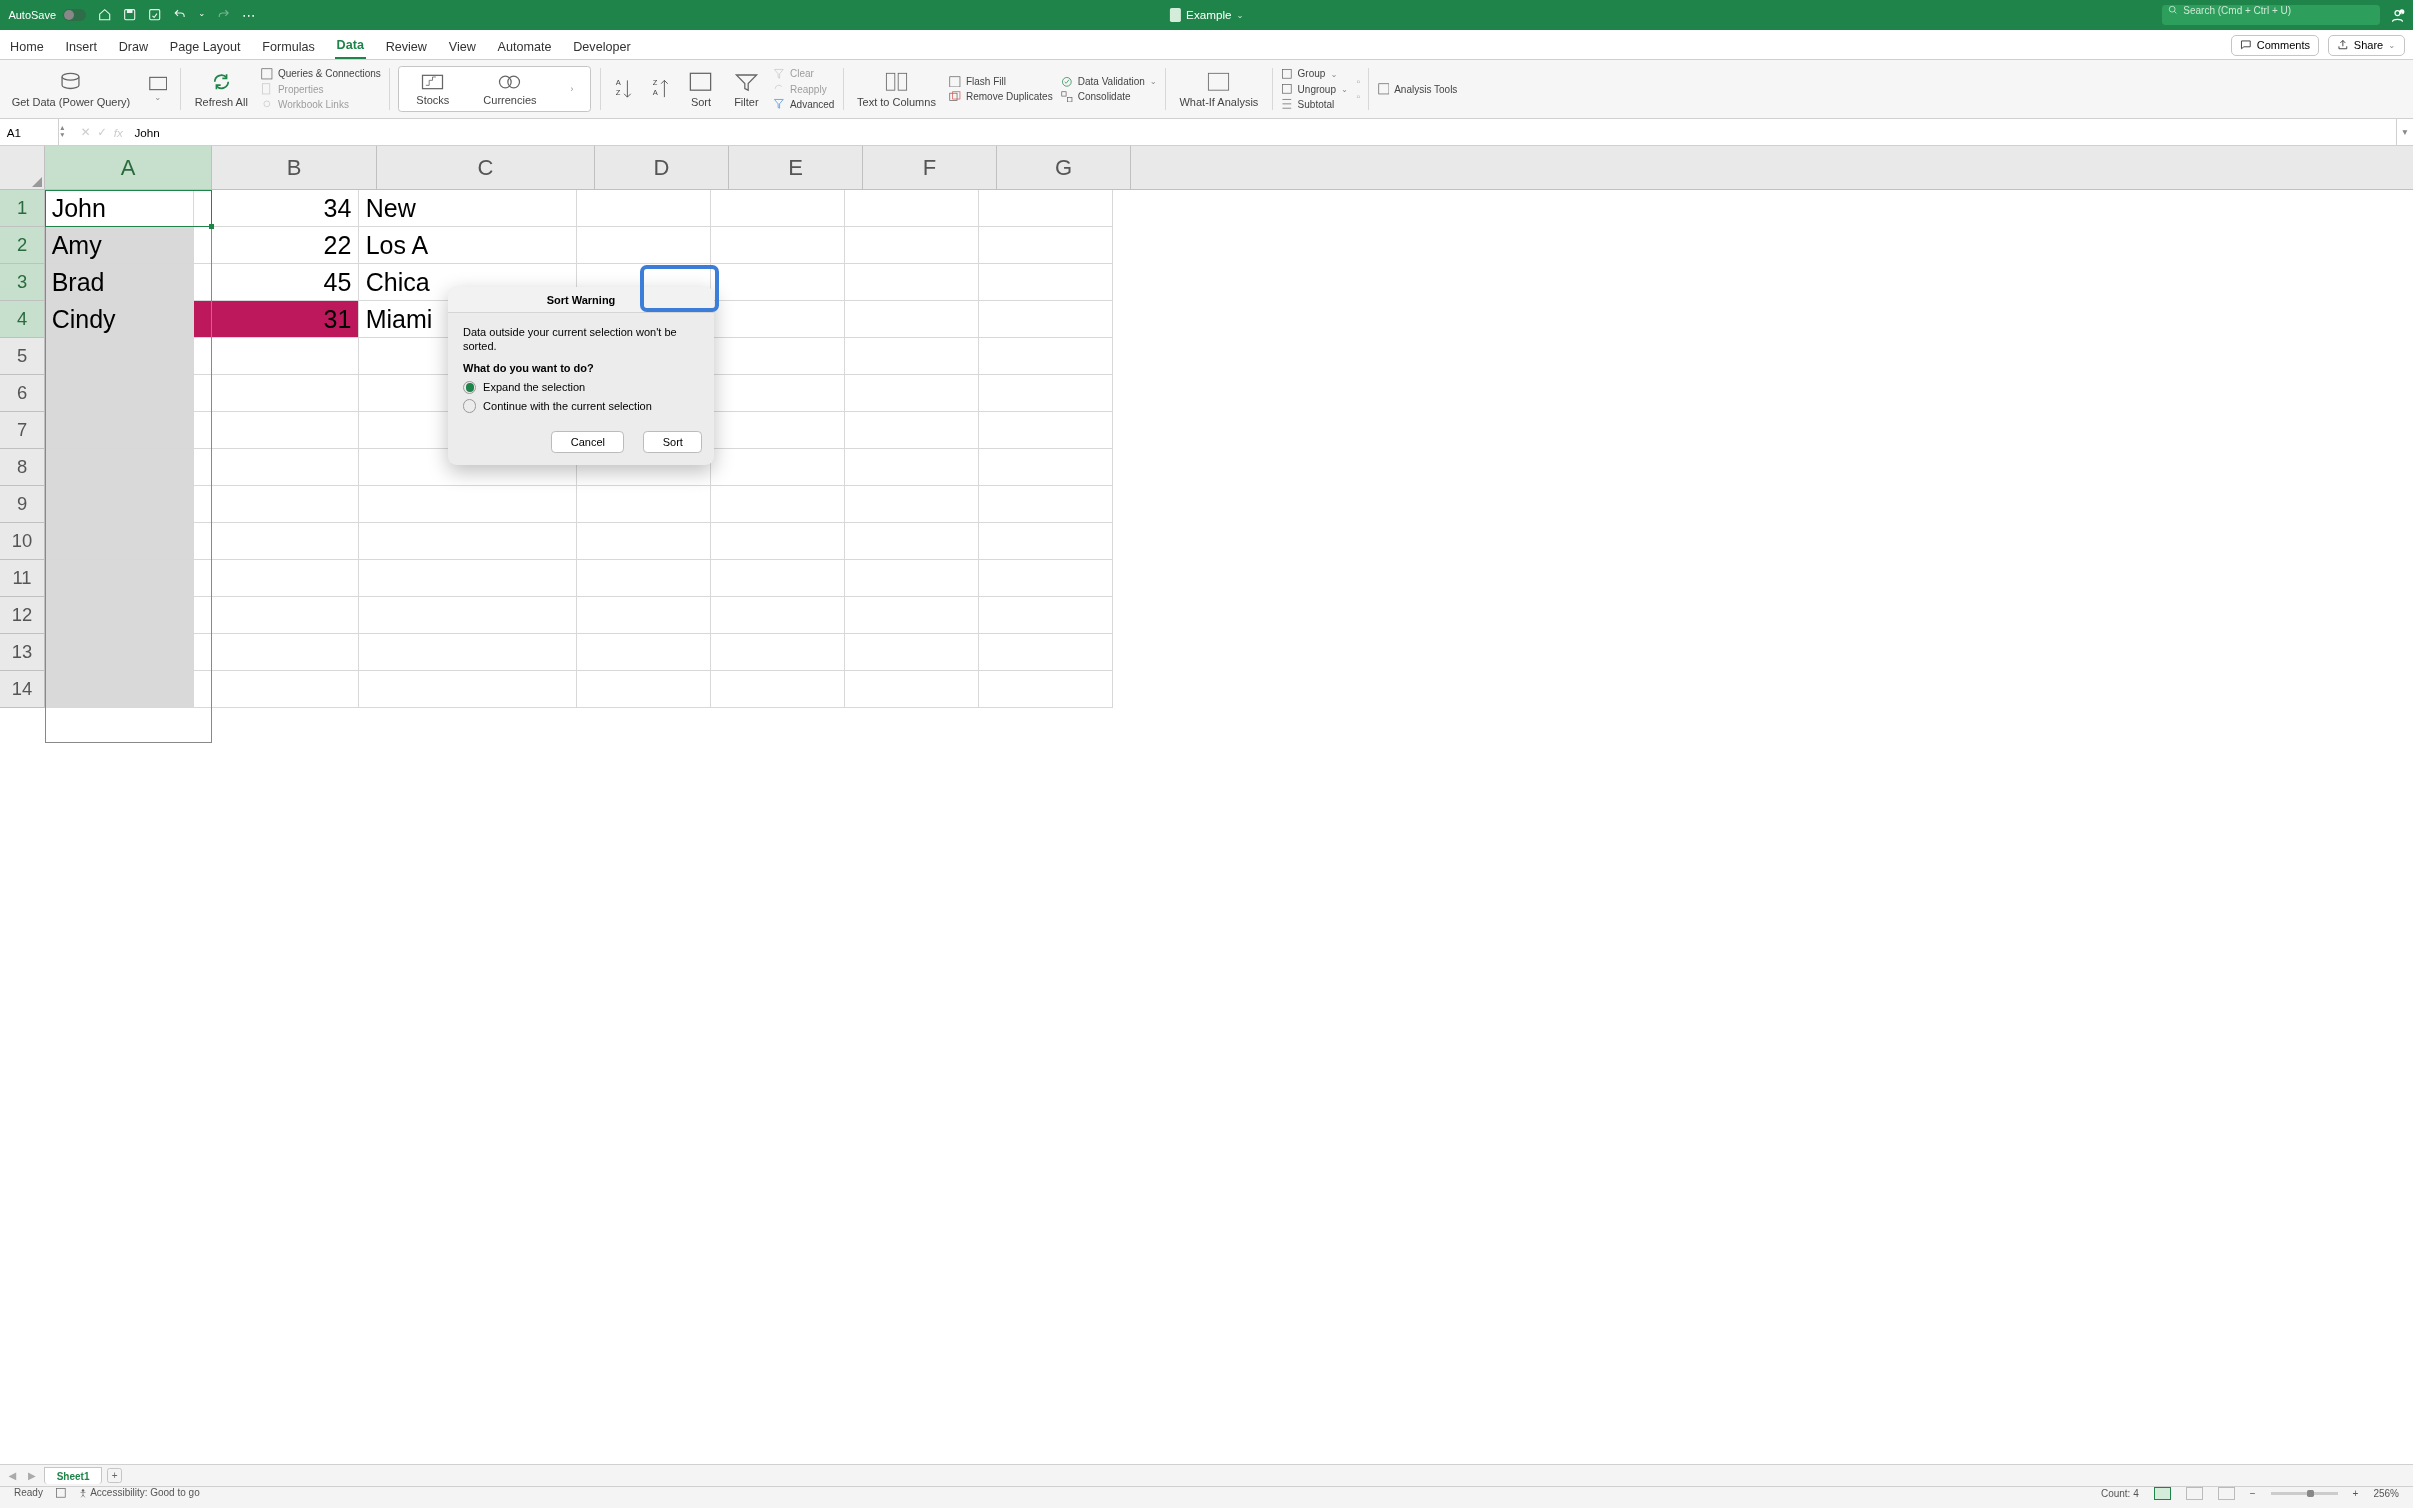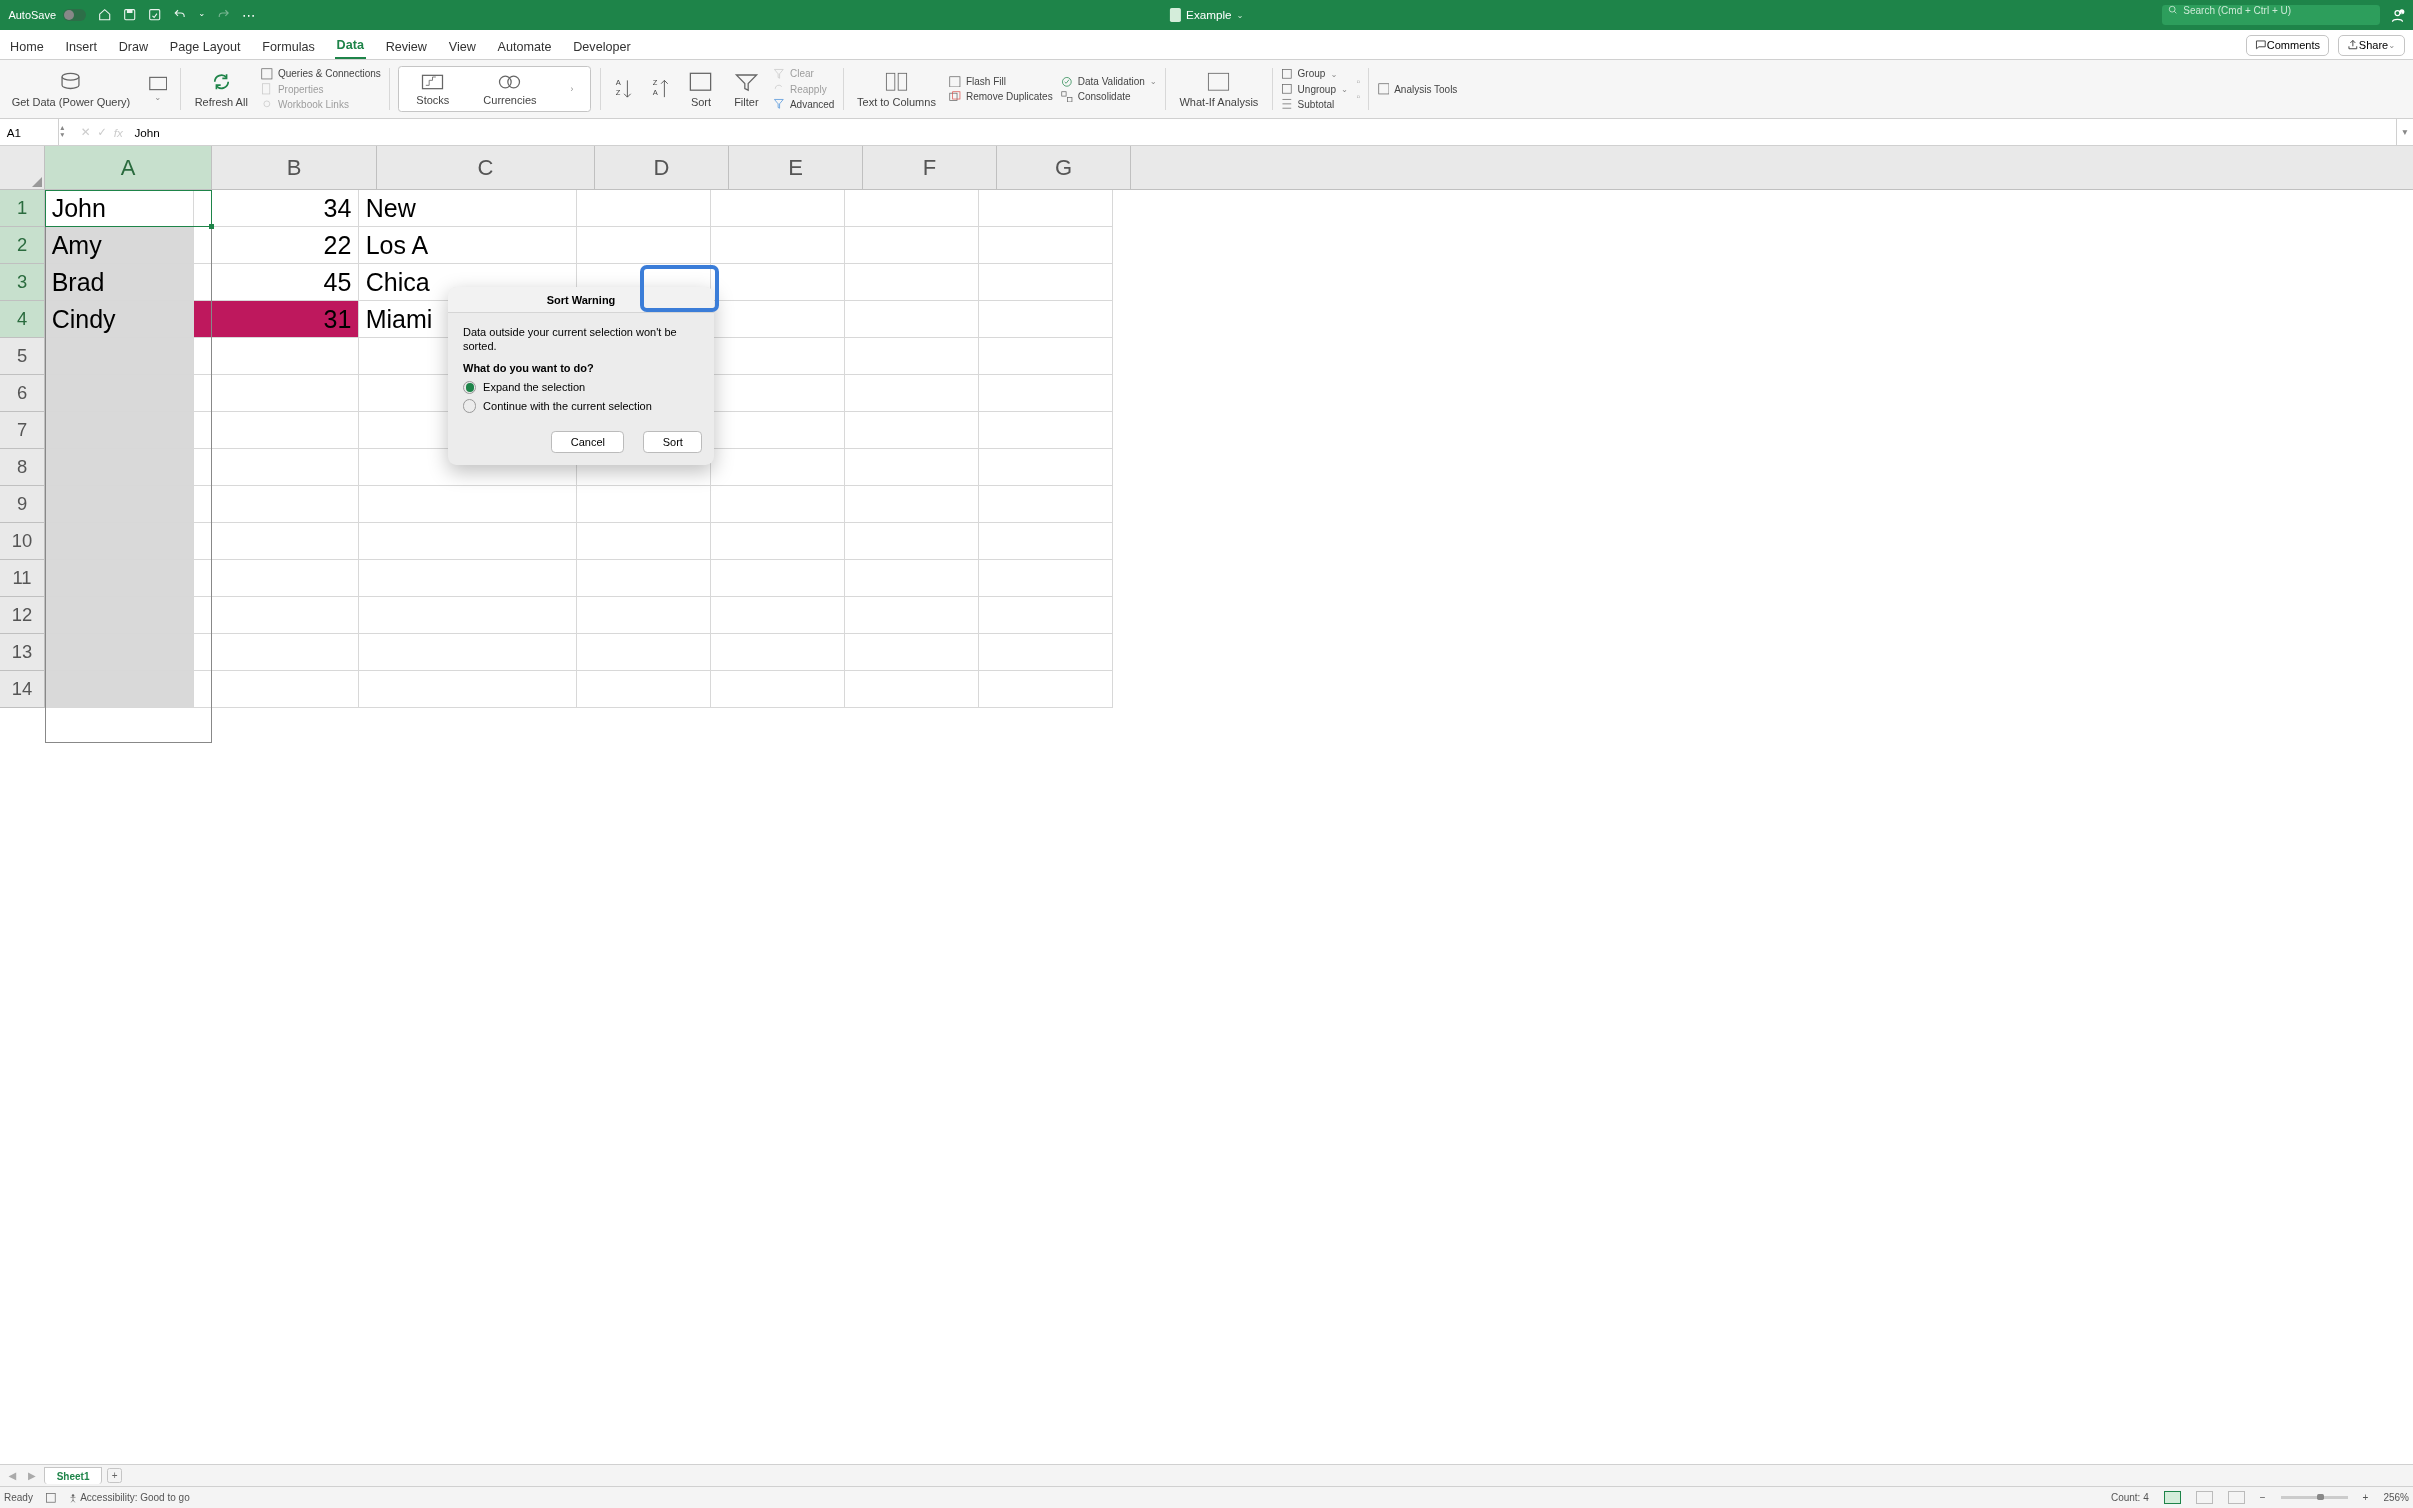--- a/index.html
+++ b/index.html
@@ -15,21 +15,21 @@
 .doc-title { position: absolute; left: 50%; transform: translateX(-50%); display: flex; align-items: center; gap: 5px; font-size: 11.7px; }
 .doc-icon { width: 11.7px; height: 13.4px; background: #d4edda; border-radius: 1.7px; }
 .search-box { margin-left: auto; width: 218px; height: 20px; background: #2d9e5c; border-radius: 3.4px; display: flex; align-items: flex-start; padding: 0 6.7px; color: #cde9d6; font-size: 10px; gap: 5px; }
 .share-ico { margin-left: 10px; width: 15px; height: 15px; fill: #fff; }
 
 
 .tabs { height: 30px; background: #fff; display: flex; align-items: flex-end; padding: 0 8.4px; border-bottom: 0.8px solid #d0d0d0; gap: 18.4px; position: relative; }
 .tab { font-size: 12.6px; padding: 5px 1.7px; color: #333; cursor: pointer; }
 .tab.active { color: #1e8449; font-weight: 600; border-bottom: 2.5px solid #1e8449; }
 .tab-right { position: absolute; right: 8.4px; bottom: 3.4px; display: flex; gap: 8.4px; }
-.pill-btn { border: 0.8px solid #c5c5c5; border-radius: 5px; padding: 3.4px 8.4px; font-size: 11px; display: flex; align-items: center; background: #fff; }
+.pill-btn { border: 0.8px solid #c5c5c5; border-radius: 5px; padding: 3.4px 8.4px; font-size: 11px; display: flex; align-items: center; gap: 5px; background: #fff; }
 
 
 .ribbon { height: 59px; background: #f6f6f6; border-bottom: 0.8px solid #d0d0d0; display: flex; align-items: center; padding: 0 6.7px; gap: 8.4px; font-size: 10px; color: #444; }
 .r-group { display: flex; flex-direction: column; align-items: center; gap: 1.7px; padding: 0 5px; }
 .r-group.big svg { width: 27px; height: 23.5px; }
 .r-label { font-size: 11px; text-align: center; line-height: 1.1; }
 .r-sep { width: 0.8px; height: 42px; background: #d8d8d8; }
 .r-stack { display: flex; flex-direction: column; gap: 3.4px; }
 .r-item { display: flex; align-items: center; gap: 5px; font-size: 10px; }
 .r-item svg { width: 11.7px; height: 11.7px; }
@@ -85,21 +85,21 @@
 .dlg-btn { border: 0.8px solid #bbb; border-radius: 4.2px; padding: 4.2px 18.4px; background: #fff; font-size: 11px; }
 .highlight-box { position: absolute; border: 4.2px solid #3b7dd8; border-radius: 6.7px; pointer-events: none; }
 
 
 .sheet-tabs { height: 22px; background: #f4f4f4; border-top: 0.8px solid #d0d0d0; display: flex; align-items: center; padding: 0 5px; gap: 5px; font-size: 10px; }
 .nav-arrow { color: #aaa; padding: 0 3.4px; }
 .sheet-tab { background: #fff; border: 0.8px solid #c5c5c5; border-bottom: none; border-radius: 0 0 3.4px 3.4px; padding: 2.5px 11.7px; font-weight: 600; color: #1e8449; }
 .add-sheet { width: 15px; height: 15px; border: 0.8px solid #c5c5c5; border-radius: 2.5px; display: flex; align-items: center; justify-content: center; color: #666; }
 
 
-.status-bar { height: 22px; background: #f4f4f4; border-top: 0.8px solid #d0d0d0; display: flex; align-items: center; padding: 0 4px; font-size: 10px; color: #555; gap: 11.7px; }
+.status-bar { height: 22px; background: #f4f4f4; border-top: 0.8px solid #d0d0d0; display: flex; align-items: flex-start; padding: 0 14px; font-size: 10px; color: #555; gap: 11.7px; }
 .status-right { margin-left: auto; display: flex; align-items: center; gap: 15px; }
 .view-btn { width: 17px; height: 13.4px; border: 0.8px solid #bbb; }
 .view-btn.active { background: #d4edda; border-color: #1e8449; }
 .zoom-slider { width: 67px; height: 2.5px; background: #ccc; position: relative; }
 .zoom-slider::after { content: ""; position: absolute; left: 55%; top: -2.5px; width: 6.7px; height: 6.7px; background: #888; border-radius: 1.7px; }
 </style>
 </head>
 <body>
 
 <div class="titlebar">

